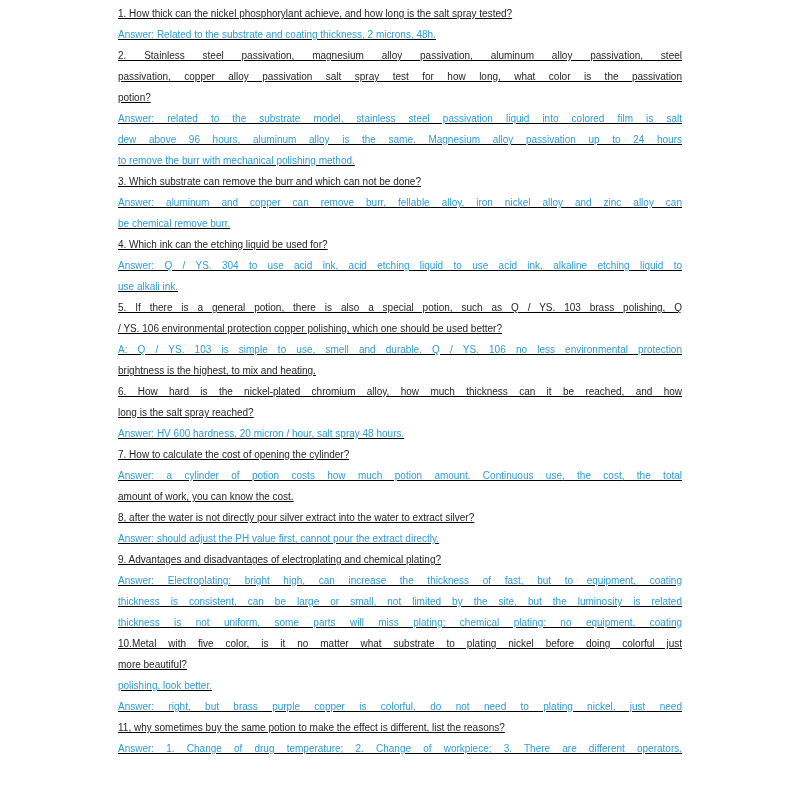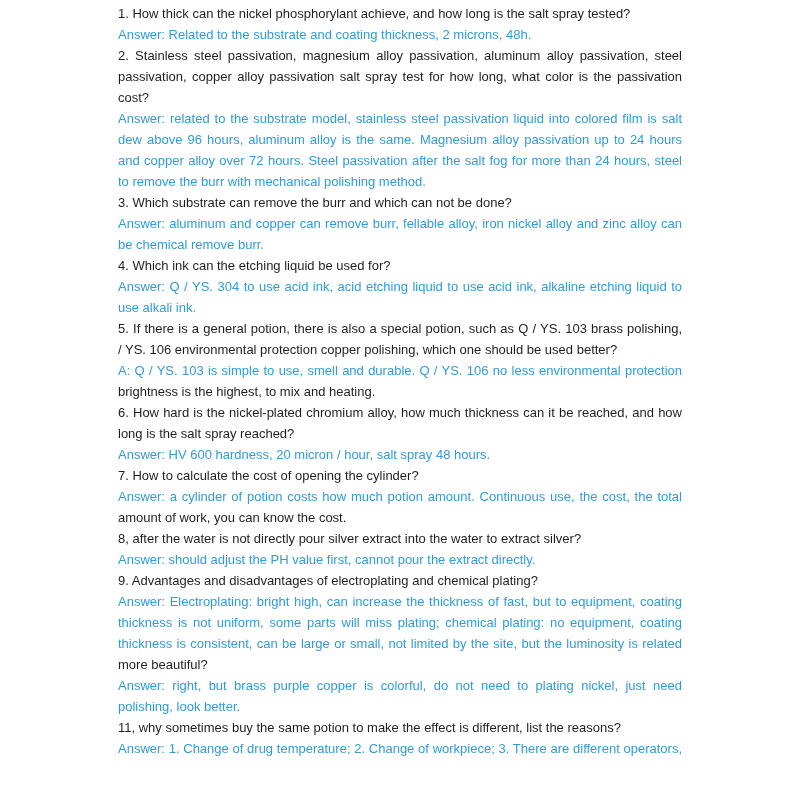--- a/index.html
+++ b/index.html
@@ -9,21 +9,22 @@
     height: 800px;
     overflow: hidden;
     background: var(--page-bg, #ffffff);
   }
   .page {
     box-sizing: border-box;
     width: 800px;
     height: 800px;
     padding: 3px 118px 0 118px;
     font-family: "Liberation Sans", "DejaVu Sans", sans-serif;
-    font-size: 13px;
+    font-size: 10px;
+    text-decoration: underline;
   }
   .qa-item { margin: 0; }
   .line {
     height: 21px;
     line-height: 21px;
     overflow: hidden;
     white-space: normal;
     text-align: left;
   }
   .line.justify {
@@ -37,24 +38,23 @@
 <body>
 
 <div class="page">
     <div class="qa-item">
       <div class="line c-black">1. How thick can the nickel phosphorylant achieve, and how long is the salt spray tested?</div>
       <div class="line c-blue">Answer: Related to the substrate and coating thickness, 2 microns, 48h.</div>
     </div>
     <div class="qa-item">
       <div class="line c-black justify">2. Stainless steel passivation, magnesium alloy passivation, aluminum alloy passivation, steel</div>
       <div class="line c-black justify">passivation, copper alloy passivation salt spray test for how long, what color is the passivation</div>
-      <div class="line c-black">cost?</div>
+      <div class="line c-black">potion?</div>
       <div class="line c-blue justify">Answer: related to the substrate model, stainless steel passivation liquid into colored film is salt</div>
       <div class="line c-blue justify">dew above 96 hours, aluminum alloy is the same. Magnesium alloy passivation up to 24 hours</div>
-      <div class="line c-blue justify">and copper alloy over 72 hours. Steel passivation after the salt fog for more than 24 hours, steel</div>
       <div class="line c-blue">to remove the burr with mechanical polishing method.</div>
     </div>
     <div class="qa-item">
       <div class="line c-black">3. Which substrate can remove the burr and which can not be done?</div>
       <div class="line c-blue justify">Answer: aluminum and copper can remove burr, fellable alloy, iron nickel alloy and zinc alloy can</div>
       <div class="line c-blue">be chemical remove burr.</div>
     </div>
     <div class="qa-item">
       <div class="line c-black">4. Which ink can the etching liquid be used for?</div>
       <div class="line c-blue justify">Answer: Q / YS. 304 to use acid ink, acid etching liquid to use acid ink, alkaline etching liquid to</div>
@@ -76,25 +76,26 @@
       <div class="line c-blue justify">Answer: a cylinder of potion costs how much potion amount. Continuous use, the cost, the total</div>
       <div class="line c-black">amount of work, you can know the cost.</div>
     </div>
     <div class="qa-item">
       <div class="line c-black">8, after the water is not directly pour silver extract into the water to extract silver?</div>
       <div class="line c-blue">Answer: should adjust the PH value first, cannot pour the extract directly.</div>
     </div>
     <div class="qa-item">
       <div class="line c-black">9. Advantages and disadvantages of electroplating and chemical plating?</div>
       <div class="line c-blue justify">Answer: Electroplating: bright high, can increase the thickness of fast, but to equipment, coating</div>
+      <div class="line c-blue justify">thickness is consistent, can be large or small, not limited by the site, but the luminosity is related</div>
       <div class="line c-blue justify">thickness is not uniform, some parts will miss plating; chemical plating: no equipment, coating</div>
-      <div class="line c-blue justify">thickness is consistent, can be large or small, not limited by the site, but the luminosity is related</div>
     </div>
     <div class="qa-item">
+      <div class="line c-black justify">10.Metal with five color, is it no matter what substrate to plating nickel before doing colorful just</div>
       <div class="line c-black">more beautiful?</div>
+      <div class="line c-blue">polishing, look better.</div>
       <div class="line c-blue justify">Answer: right, but brass purple copper is colorful, do not need to plating nickel, just need</div>
-      <div class="line c-blue">polishing, look better.</div>
     </div>
     <div class="qa-item">
       <div class="line c-black">11, why sometimes buy the same potion to make the effect is different, list the reasons?</div>
       <div class="line c-blue justify">Answer: 1. Change of drug temperature; 2. Change of workpiece; 3. There are different operators,</div>
     </div>
   </div>
 
 </body></html>

